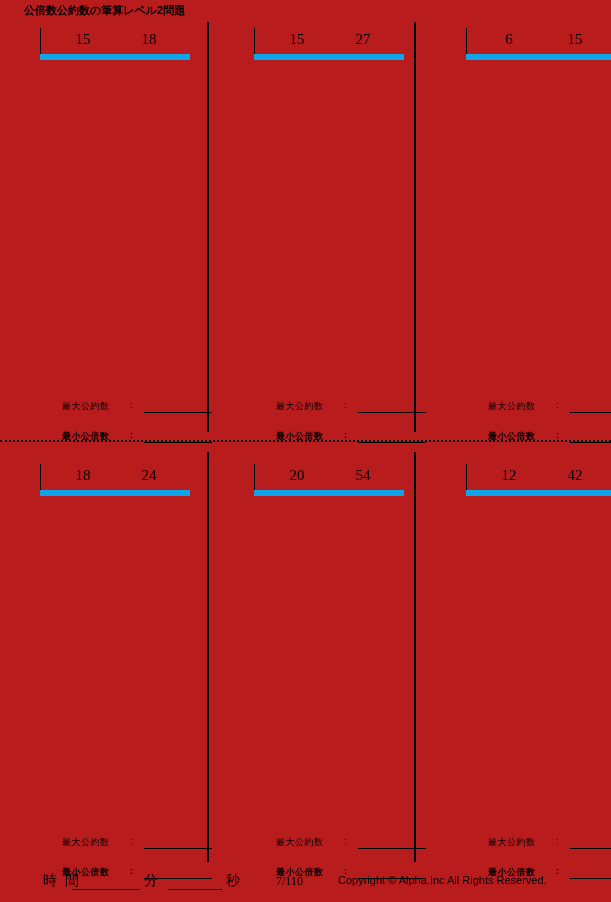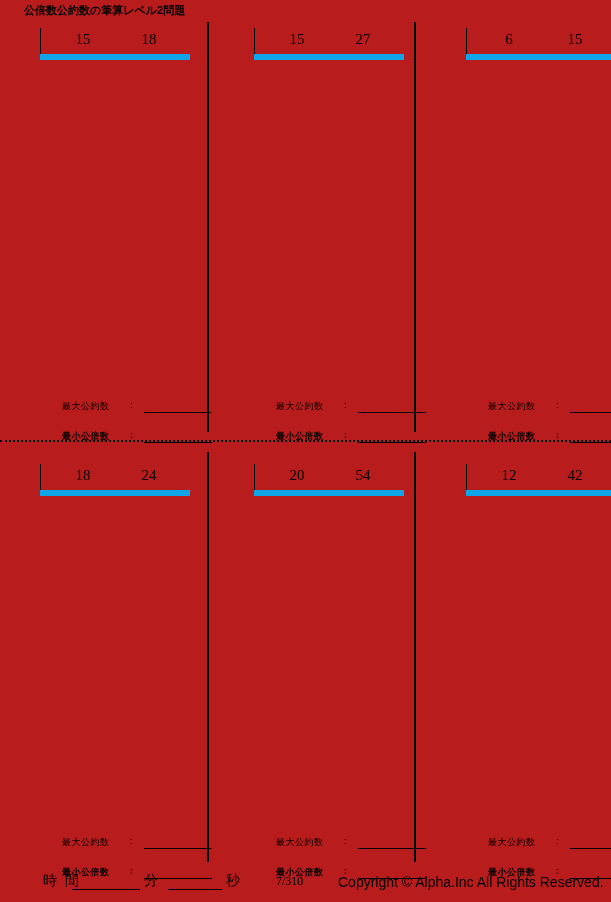--- a/index.html
+++ b/index.html
@@ -159,21 +159,21 @@
     position: absolute;
     left: 276px;
     top: 2px;
     font-size: 12px;
     font-family: "Liberation Serif", serif;
   }
   .copyright {
     position: absolute;
     left: 338px;
     top: 2px;
-    font-size: 14px;
+    font-size: 11px;
     white-space: nowrap;
   }
 </style>
 </head>
 <body>
 
 <div id="page">
 
   <div class="title">公倍数公約数の筆算レベル2問題</div>
 
@@ -292,17 +292,17 @@
       <span class="blank"></span>
     </div>
   </div>
 
   <div class="footer">
     <span class="time-label">時 間</span>
     <span class="time-blank1"></span>
     <span class="time-min">分</span>
     <span class="time-blank2"></span>
     <span class="time-sec">秒</span>
-    <span class="page-num">7/310</span>
+    <span class="page-num">7/110</span>
     <span class="copyright">Copyright ©  Alpha.Inc All Rights Reserved.</span>
   </div>
 
 </div>
 
 </body></html>

